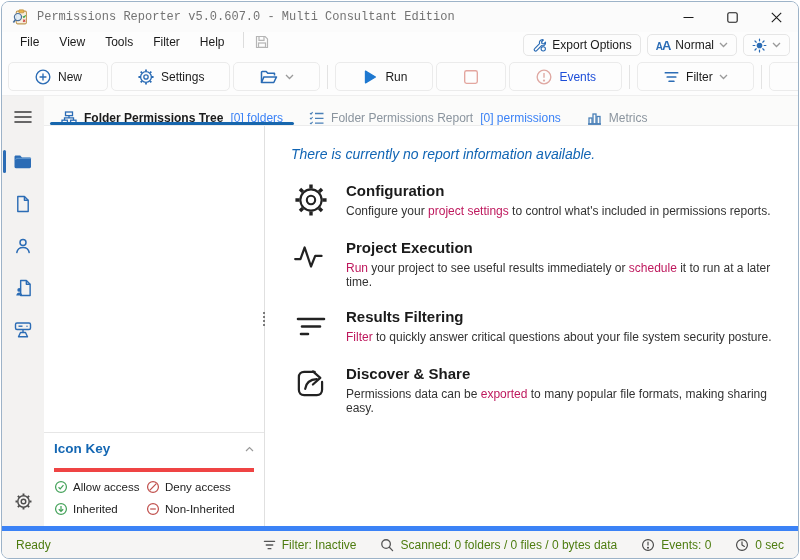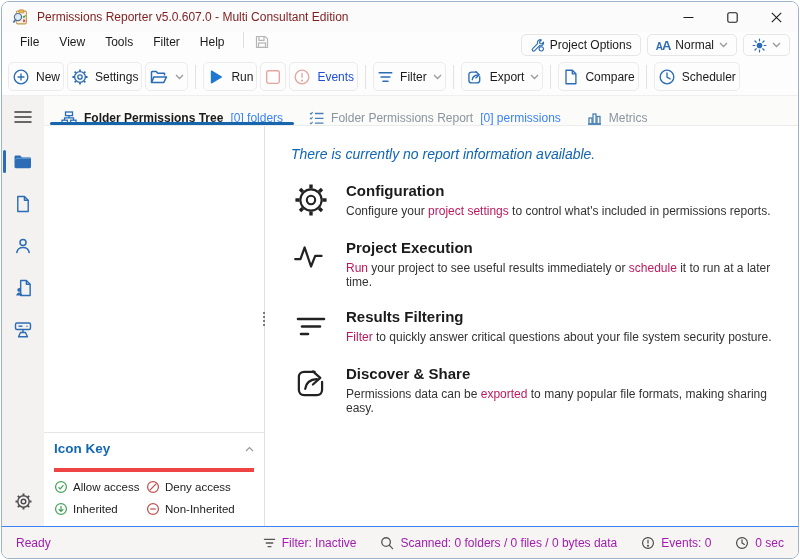--- a/index.html
+++ b/index.html
@@ -6,36 +6,36 @@
   html,body { background:#ffffff; font-family:"Liberation Sans","DejaVu Sans",sans-serif; }
   .window {
     width:798px; height:558px; margin:1px;
     border:1px solid #9db3c8; border-radius:8px; overflow:hidden;
     background:#fff; display:flex; flex-direction:column;
     color:#1b1b1b;
   }
   
   .titlebar { height:30px; flex:none; background:#fbfbfb; display:flex; align-items:center; }
   .app-icon { margin:0 8px 0 10px; display:flex; }
-  .title-text { font-size:12px; color:#7f1d1d; }
+  .title-text { font-size:12px; color:#737373;font-family:Liberation Mono, monospace; }
   .win-controls { margin-left:auto; display:flex; height:100%; }
   .win-btn { width:44px; height:100%; display:flex; align-items:center; justify-content:center; }
   
   .menubar { height:26px; flex:none; background:#fdfdfd; display:flex; padding:0 8px; }
   .menu-item { padding:3px 10px; font-size:12px; border-radius:4px; }
   .msep { width:1px; height:16px; background:#ddd; margin:0 8px; }
   .menu-right { margin-left:auto; display:flex; align-items:center; gap:6px; }
   .mbtn { display:flex; align-items:center; gap:5px; border:1px solid #e6e6e6; border-radius:5px;
           background:#fdfdfd; padding:2px 8px; font-size:12px; height:22px; }
   .aa { color:#2b6cb5; font-weight:bold; letter-spacing:-1px; }
   .aa .a1 { font-size:10px; } .aa .a2 { font-size:13px; }
   
   .toolbar { height:38px; flex:none; background:#fdfdfd; display:flex; align-items:center;
              padding:0 6px; gap:3px; border-bottom:1px solid #efefef; }
-  .tbtn { display:flex; align-items:center; gap:6px; padding:0 3px; height:29px;
+  .tbtn { display:flex; align-items:center; gap:6px; padding:0 25px; height:29px;
           border:1px solid #ebebeb; border-radius:5px; background:#fdfdfd; font-size:12px; color:#1b1b1b; }
   .tbtn.disabled { color:#1d4ed8; }
   .tsep { width:1px; height:24px; background:#e3e3e3; margin:0 4px; flex:none; }
   
   .body { flex:1; display:flex; min-height:0; }
   .sidebar { width:42px; flex:none; background:#f3f2f1; display:flex; flex-direction:column;
              align-items:center; padding:4px 0 8px 0; }
   .side-item { width:42px; height:33px; display:flex; align-items:center; justify-content:center;
                position:relative; margin-bottom:9px; }
   .side-item.hamb { margin-bottom:12px; }
@@ -67,22 +67,22 @@
   .ik-grid { display:grid; grid-template-columns:92px 1fr; row-gap:8px; font-size:11.5px; color:#222; }
   .ik-item { display:flex; align-items:center; gap:5px; white-space:nowrap; }
   .report-panel { flex:1; background:#fff; padding:14px 10px 0 26px; overflow:hidden; }
   .headline { color:#1165b4; font-weight:normal; font-style:italic; font-size:14px; margin:6px 0 18px 0; }
   .section { display:flex; gap:15px; margin-bottom:17px; align-items:flex-start; }
   .sec-icon { width:40px; height:40px; flex:none; display:flex; align-items:center; justify-content:center; }
   .sec-title { font-size:15px; font-weight:bold; color:#1b1b1b; margin:2px 0 5px 0; }
   .sec-desc { font-size:12px; color:#333; }
   .link { color:#be185d; text-decoration:none; cursor:pointer;margin-top:28px; }
   
-  .statusbar { height:32px; flex:none; background:#f6f5f4; border-top:1px solid #3b82f6;
-               display:flex; align-items:center; padding:0 14px; font-size:12px; color:#a21caf;text-align:center; }
+  .statusbar { height:32px; flex:none; background:#f6f5f4; border-top:5px solid #3b82f6;
+               display:flex; align-items:center; padding:0 14px; font-size:12px; color:#4d7c0f;text-align:center; }
   .status-right { margin-left:auto; display:flex; align-items:center; gap:24px; }
   .sitem { display:flex; align-items:center; gap:6px; white-space:nowrap; }
   svg { display:block; }
 </style>
 </head>
 <body>
 
 <div class="window">
 
   <div class="titlebar">
@@ -129,21 +129,21 @@
           <path d="M5 2.7v3.6h5V2.7"></path>
           <rect x="4.5" y="9" width="7" height="4.3"></rect>
       </svg>
     </span>
     <div class="menu-right">
       <div class="mbtn">
         <svg width="15" height="15" viewBox="0 0 18 18">
           <path d="M12.5 2a3.6 3.6 0 0 0-3.4 4.8L3.2 12.7a1.7 1.7 0 1 0 2.4 2.4l5.9-5.9A3.6 3.6 0 0 0 16.2 5l-2.1 2.1-2.1-.5-.5-2.1L13.6 2.4A3.8 3.8 0 0 0 12.5 2z" fill="none" stroke="#2b6cb5" stroke-width="1.4" stroke-linejoin="round"></path>
           <circle cx="13.5" cy="13" r="2.6" fill="#fdfdfd" stroke="#2b6cb5" stroke-width="1.3"></circle>
         </svg>
-        <span>Project Options</span>
+        <span>Export Options</span>
       </div>
       <div class="mbtn">
         <span class="aa"><span class="a1">A</span><span class="a2">A</span></span>
         <span>Normal</span>
         <svg width="9" height="6" viewBox="0 0 9 6">
             <path d="M1 1l3.5 3.5L8 1" fill="none" stroke="#9a9a9a" stroke-width="1.3"></path>
           </svg>
       </div>
       <div class="mbtn">
         <svg width="15" height="15" viewBox="0 0 16 16">

